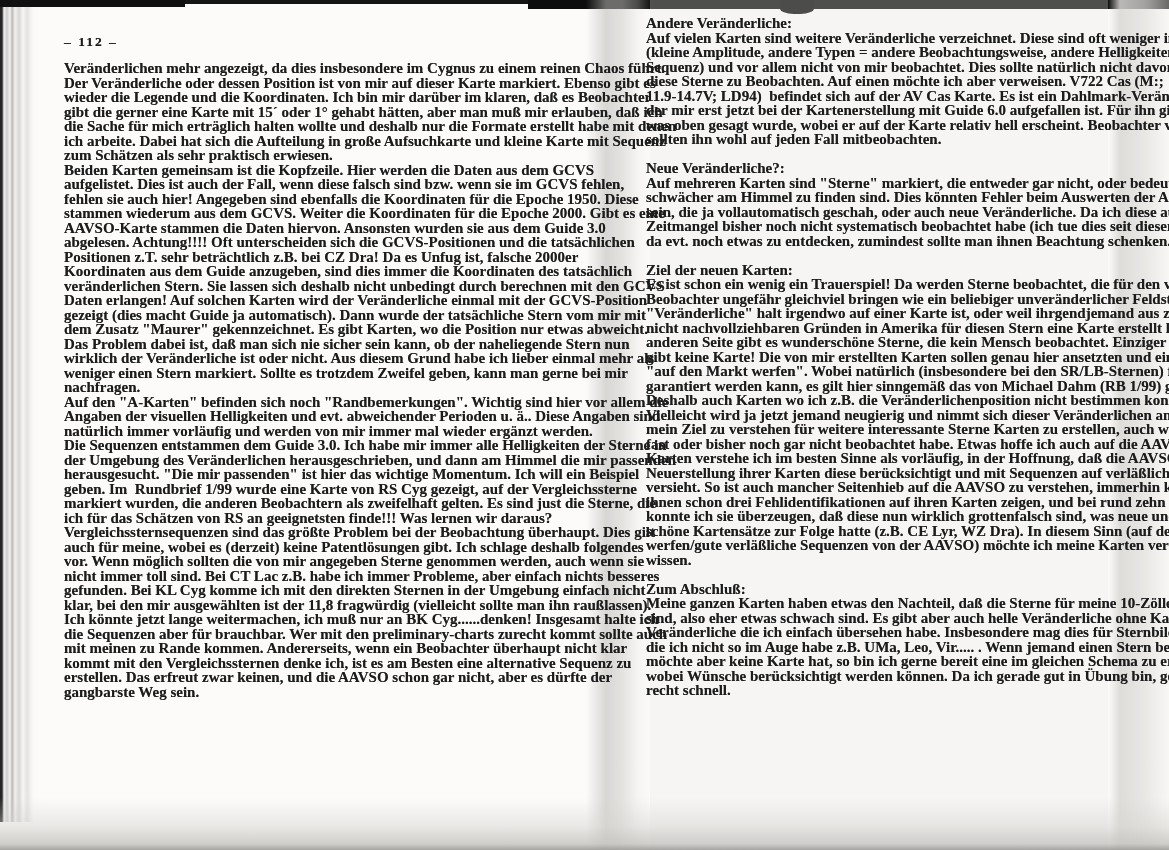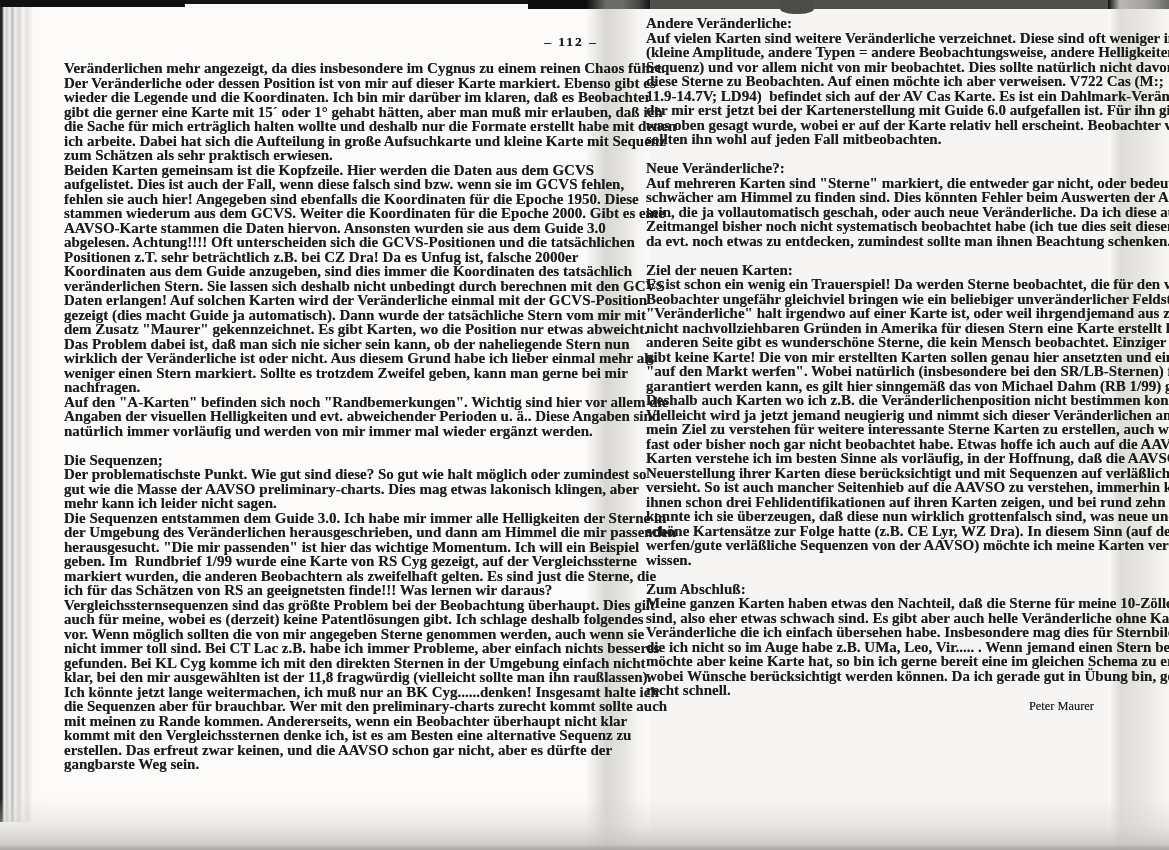--- a/index.html
+++ b/index.html
@@ -43,21 +43,21 @@
       rgba(215,214,211,0) 0px, rgba(211,210,207,0.45) 28px,
       rgba(195,194,191,0.78) 46px, rgba(158,157,154,0.92) 52px);
   }
 
   
   .page{position:absolute;top:0;color:#1c1c1c;}
   .page-112{left:64px;width:534px;}
   .page-113{left:646px;width:500px;}
 
   .page-number{
-    font-weight:bold;text-align:right;
+    font-weight:bold;text-align:left;
     margin-top:34px;font-size:13.5px;letter-spacing:2px;
     text-shadow:0 0 .4px rgba(25,25,25,.65);
   }
   .page-112 .page-body{margin-top:11px;}
   .page-113 .page-body{margin-top:16px;}
 
   .block{
     white-space:pre;font-size:15px;line-height:14.5px;
     text-shadow:0 0 .45px rgba(25,25,25,.55);
     font-weight:bold;
@@ -109,24 +109,20 @@
 Daten erlangen! Auf solchen Karten wird der Veränderliche einmal mit der GCVS-Position
 gezeigt (dies macht Guide ja automatisch). Dann wurde der tatsächliche Stern vom mir mit
 dem Zusatz "Maurer" gekennzeichnet. Es gibt Karten, wo die Position nur etwas abweicht.
 Das Problem dabei ist, daß man sich nie sicher sein kann, ob der naheliegende Stern nun
 wirklich der Veränderliche ist oder nicht. Aus diesem Grund habe ich lieber einmal mehr als
 weniger einen Stern markiert. Sollte es trotzdem Zweifel geben, kann man gerne bei mir
 nachfragen.</div>
         <div class="block">Auf den "A-Karten" befinden sich noch "Randbemerkungen". Wichtig sind hier vor allem die
 Angaben der visuellen Helligkeiten und evt. abweichender Perioden u. ä.. Diese Angaben sind
 natürlich immer vorläufig und werden von mir immer mal wieder ergänzt werden.</div>
-        <div class="block gap">Die Sequenzen;
-Der problematischste Punkt. Wie gut sind diese? So gut wie halt möglich oder zumindest so
-gut wie die Masse der AAVSO preliminary-charts. Dies mag etwas lakonisch klingen, aber
-mehr kann ich leider nicht sagen.</div>
         <div class="block">Die Sequenzen entstammen dem Guide 3.0. Ich habe mir immer alle Helligkeiten der Sterne in
 der Umgebung des Veränderlichen herausgeschrieben, und dann am Himmel die mir passenden
 herausgesucht. "Die mir passenden" ist hier das wichtige Momentum. Ich will ein Beispiel
 geben. Im  Rundbrief 1/99 wurde eine Karte von RS Cyg gezeigt, auf der Vergleichssterne
 markiert wurden, die anderen Beobachtern als zweifelhaft gelten. Es sind just die Sterne, die
 ich für das Schätzen von RS an geeignetsten finde!!! Was lernen wir daraus?
 Vergleichssternsequenzen sind das größte Problem bei der Beobachtung überhaupt. Dies gilt
 auch für meine, wobei es (derzeit) keine Patentlösungen gibt. Ich schlage deshalb folgendes
 vor. Wenn möglich sollten die von mir angegeben Sterne genommen werden, auch wenn sie
 nicht immer toll sind. Bei CT Lac z.B. habe ich immer Probleme, aber einfach nichts besseres
@@ -181,16 +177,15 @@
 wissen.</div>
         <div class="block gap">Zum Abschluß:
 Meine ganzen Karten haben etwas den Nachteil, daß die Sterne für meine 10-Zöller ausgelegt
 sind, also eher etwas schwach sind. Es gibt aber auch helle Veränderliche ohne Karten, bzw.
 Veränderliche die ich einfach übersehen habe. Insbesondere mag dies für Sternbilder gelten,
 die ich nicht so im Auge habe z.B. UMa, Leo, Vir..... . Wenn jemand einen Stern beobachten
 möchte aber keine Karte hat, so bin ich gerne bereit eine im gleichen Schema zu erstellen,
 wobei Wünsche berücksichtigt werden können. Da ich gerade gut in Übung bin, geht dies
 recht schnell.</div>
       </div>
-    <div class="signature">Peter Maurer</div>
   </div>
 
 </div>
 
 </body></html>

